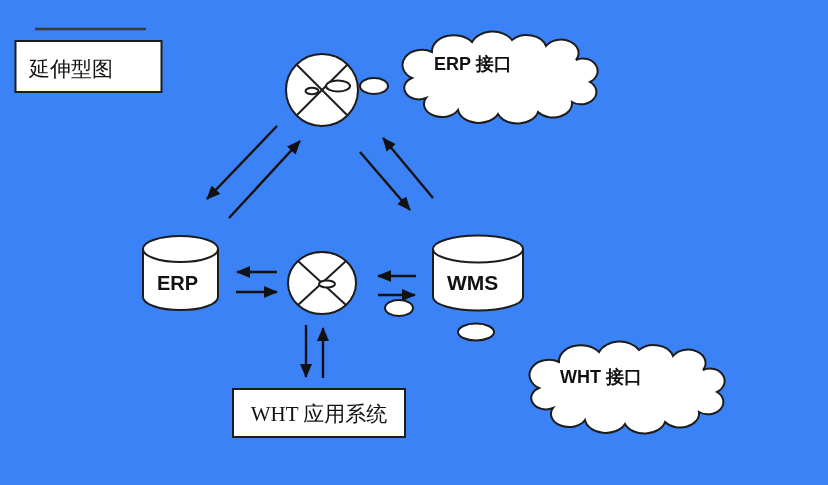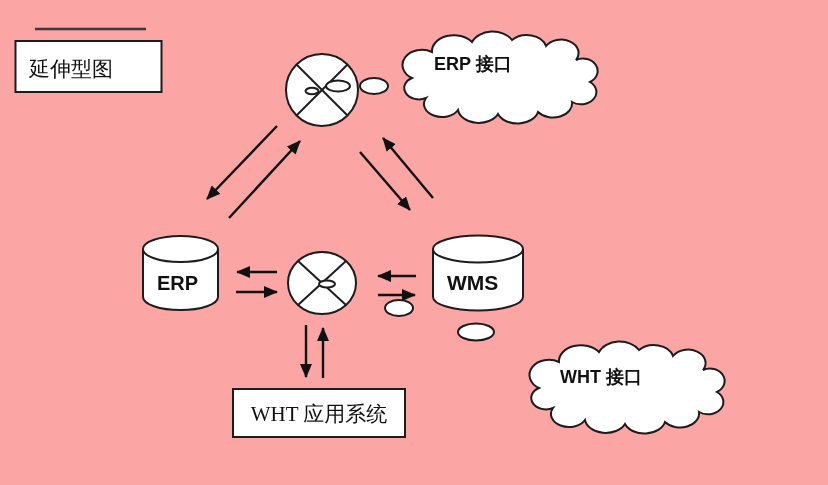--- a/index.html
+++ b/index.html
@@ -1,19 +1,19 @@
 <!DOCTYPE html>
 <html><head>
 <meta charset="utf-8">
 <style>
   html,body{margin:0;padding:0;background:#ffffff;}
   .canvas{
     position:relative;
     width:828px;height:485px;
-    background:#fca5a5;
+    background:#3b82f6;
     font-family:"Liberation Sans","DejaVu Sans",sans-serif;
     overflow:hidden;
   }
   svg{position:absolute;left:0;top:0;}
   .shape{fill:#ffffff;stroke:#1c1c1c;stroke-width:2;}
   .thin{fill:none;stroke:#1c1c1c;stroke-width:2;}
   .arrow{stroke:#111111;stroke-width:2.4;fill:none;}
   text{fill:#111111;}
   .label-cn{font-family:"Liberation Serif","DejaVu Serif",serif;font-size:21px;}
   .label-latin-bold{font-family:"Liberation Sans","DejaVu Sans",sans-serif;font-weight:bold;}

